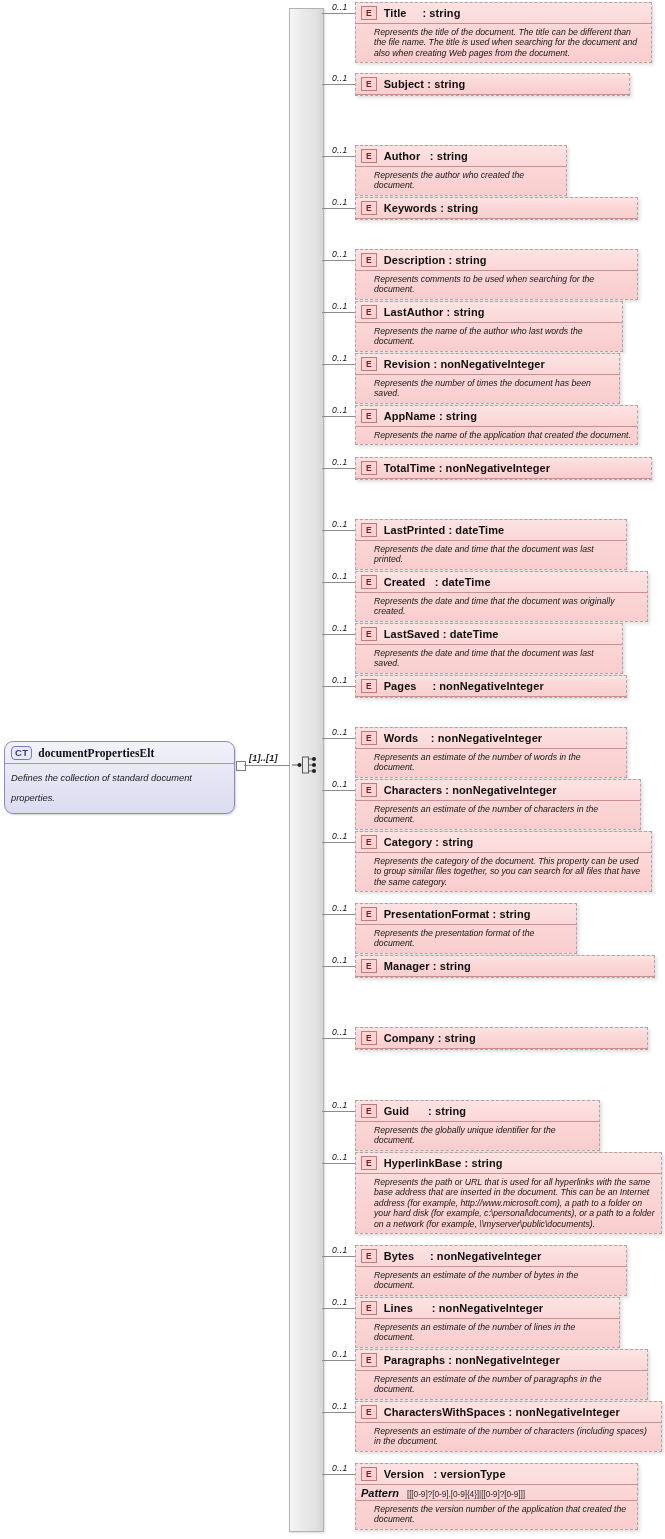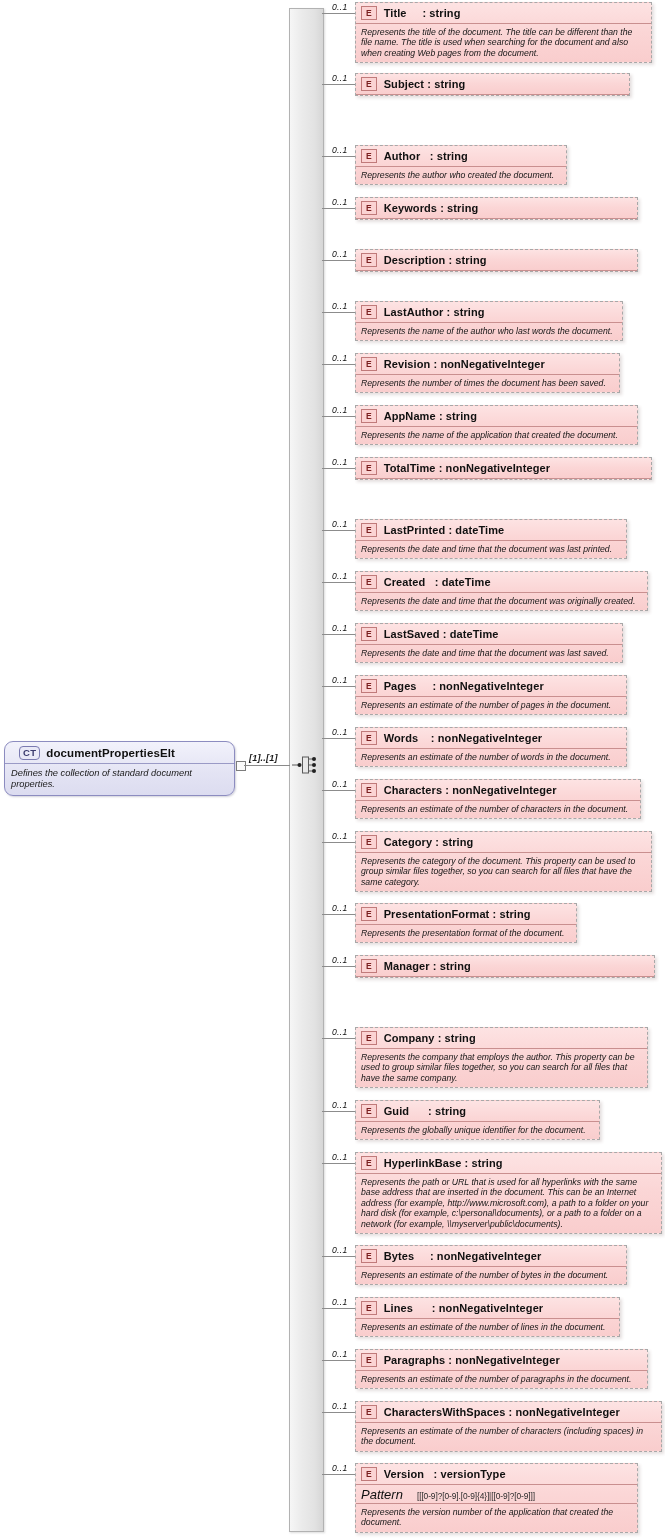--- a/index.html
+++ b/index.html
@@ -27,26 +27,25 @@
     display:flex; align-items:center;
     padding:4px 6px 3px 6px;
     border-bottom:1px solid #9a9ac6;
   }
   .ct-badge{
     font-size:9.5px; font-weight:bold; color:#3a3a6e;
     border:1px solid #7a7ab0; border-radius:4px;
     background:#e9e9f7;
     padding:0px 3px; margin-right:6px; line-height:12px;
     letter-spacing:.3px;
-    margin-left:8px;
-  }
-  #ct-title{ font-size:11.5px; font-weight:bold; color:#101010; letter-spacing:.1px;}
+  }
+  #ct-title{ font-size:11.5px; font-weight:bold; color:#101010; letter-spacing:.1px;font-family:Liberation Serif, serif;}
   #ct-doc{
     font-size:9.3px; font-style:italic; color:#1a1a1a;
-    padding:4px 6px 5px 6px; line-height:11px;
+    padding:4px 6px 5px 6px; line-height:20px;
   }
   
   #ct-handle{
     position:absolute; left:236px; top:761px;
     width:8px; height:8px;
     border:1px solid #7c7c7c; background:#fbfbfb;
   }
   #ct-handle-line{
     position:absolute; left:244px; top:765px;
     width:46px; height:1px; background:#8a8a8a;
@@ -111,31 +110,31 @@
   .e-type{
     font-size:11px; font-weight:bold; color:#101010;
     white-space:pre; letter-spacing:.1px;
   }
   .ebox-facet{
     display:flex; align-items:baseline;
     padding:2px 6px 1px 5px;
     border-bottom:1px solid #c98f8f;
   }
   .facet-label{
-    font-size:13px; font-style:italic; font-weight:normal; color:#101010;
-    margin-right:14px;
+    font-size:11px; font-style:italic; font-weight:bold; color:#101010;
+    margin-right:8px;
   }
   .facet-value{
     font-size:8.4px; color:#2b2b2b;
     font-family:"Liberation Sans", sans-serif;
     letter-spacing:-.1px; white-space:nowrap;
   }
   .ebox-doc{
     font-size:8.7px; font-style:italic; color:#161616;
-    padding:3px 6px 4px 5px; line-height:10.4px;
+    padding:3px 6px 4px 18px; line-height:10.4px;
   }
 </style>
 </head>
 <body>
 
 <div id="spine"></div>
 
 <div id="ct-block">
   <div id="ct-head">
     <span class="ct-badge">CT</span>
@@ -199,20 +198,21 @@
       </div>
     </div>
     <div class="connector" style="left: 322px; top: 208px; width: 33px; height: 1px;"></div>
     <div class="occ" style="left: 332px; top: 197px;">0..1</div>
     <div class="ebox" style="top: 249px; width: 283px;">
       <div class="ebox-head">
         <span class="e-badge">E</span>
         <span class="e-name">Description </span>
         <span class="e-type">: string</span>
       </div>
+      <div class="ebox-doc">Represents comments to be used when searching for the document.</div>
     </div>
     <div class="connector" style="left: 322px; top: 260px; width: 33px; height: 1px;"></div>
     <div class="occ" style="left: 332px; top: 249px;">0..1</div>
     <div class="ebox" style="top: 301px; width: 268px;">
       <div class="ebox-head">
         <span class="e-badge">E</span>
         <span class="e-name">LastAuthor </span>
         <span class="e-type">: string</span>
       </div>
       <div class="ebox-doc">Represents the name of the author who last words the document.</div>
@@ -277,21 +277,20 @@
       <div class="ebox-doc">Represents the date and time that the document was last saved.</div>
     </div>
     <div class="connector" style="left: 322px; top: 634px; width: 33px; height: 1px;"></div>
     <div class="occ" style="left: 332px; top: 623px;">0..1</div>
     <div class="ebox" style="top: 675px; width: 272px;">
       <div class="ebox-head">
         <span class="e-badge">E</span>
         <span class="e-name">Pages     </span>
         <span class="e-type">: nonNegativeInteger</span>
       </div>
-      <div class="ebox-doc">Represents an estimate of the number of pages in the document.</div>
     </div>
     <div class="connector" style="left: 322px; top: 686px; width: 33px; height: 1px;"></div>
     <div class="occ" style="left: 332px; top: 675px;">0..1</div>
     <div class="ebox" style="top: 727px; width: 272px;">
       <div class="ebox-head">
         <span class="e-badge">E</span>
         <span class="e-name">Words    </span>
         <span class="e-type">: nonNegativeInteger</span>
       </div>
       <div class="ebox-doc">Represents an estimate of the number of words in the document.</div>
@@ -336,21 +335,20 @@
       </div>
     </div>
     <div class="connector" style="left: 322px; top: 966px; width: 33px; height: 1px;"></div>
     <div class="occ" style="left: 332px; top: 955px;">0..1</div>
     <div class="ebox" style="top: 1027px; width: 293px;">
       <div class="ebox-head">
         <span class="e-badge">E</span>
         <span class="e-name">Company </span>
         <span class="e-type">: string</span>
       </div>
-      <div class="ebox-doc">Represents the company that employs the author. This property can be used to group similar files together, so you can search for all files that have the same company.</div>
     </div>
     <div class="connector" style="left: 322px; top: 1038px; width: 33px; height: 1px;"></div>
     <div class="occ" style="left: 332px; top: 1027px;">0..1</div>
     <div class="ebox" style="top: 1100px; width: 245px;">
       <div class="ebox-head">
         <span class="e-badge">E</span>
         <span class="e-name">Guid      </span>
         <span class="e-type">: string</span>
       </div>
       <div class="ebox-doc">Represents the globally unique identifier for the document.</div>

